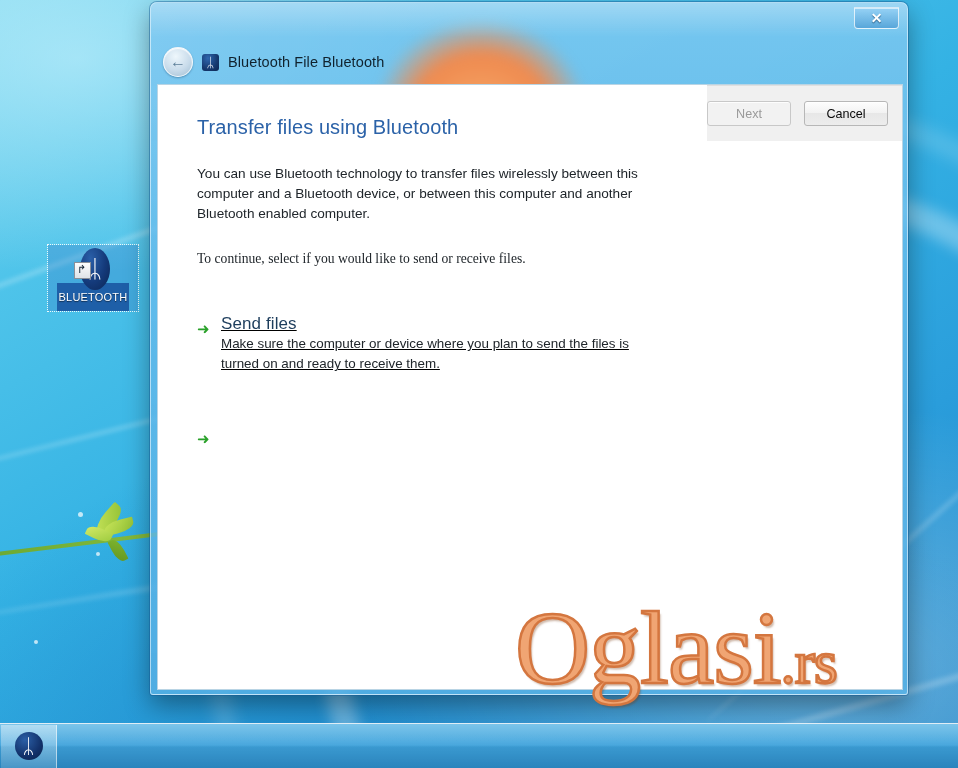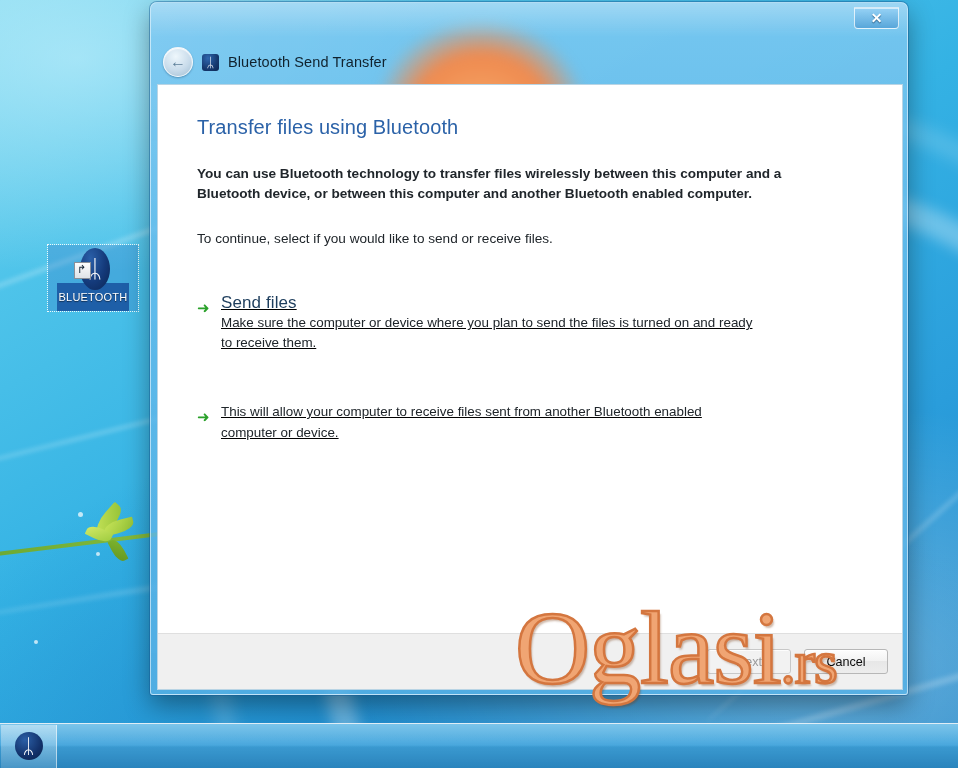--- a/index.html
+++ b/index.html
@@ -122,26 +122,26 @@
     background:radial-gradient(ellipse at 35% 25%, #2f67af 0%, #15396f 60%, #0c2550 100%);
     color:#fff; font-size:13px; line-height:17px; text-align:center;
     font-family:"DejaVu Sans", sans-serif;
   }
   #title-text{ color:#10222e; font-size:14.5px; letter-spacing:.1px; }
 
   
   #pane{
     position:absolute; left:6px; top:81px; width:746px; height:606px;
     background:#fff; border:1px solid #b9d4e4;
-    display:flex; flex-direction:column;
+    display:flex; flex-direction:row;
   }
   #content{ flex:1; padding:31px 40px 0 39px; position:relative; }
   #heading{ font-size:20px; color:#2b62a8; font-weight:400; letter-spacing:.1px; }
-  #para1{ margin-top:25px; font-size:13.6px; color:#20262b; line-height:1.48; max-width:600px;font-weight:bold; }
-  #para2{ margin-top:27px; font-size:13.6px; color:#20262b; }
+  #para1{ margin-top:25px; font-size:13.6px; color:#20262b; line-height:1.48; max-width:600px; }
+  #para2{ margin-top:27px; font-size:13.6px; color:#20262b;font-family:Liberation Serif, serif; }
 
   .opt{ display:flex; margin-top:0; }
   #opt-send{ margin-top:47px; }
   #opt-recv{ margin-top:49px; }
   .opt .arrow{
     width:24px; padding-top:7px; flex:0 0 24px;
     color:#2aa12a; font-size:15px; line-height:1;
   }
   .opt .body{ flex:1;text-decoration:underline; }
   .opt .opt-title{ font-size:17px; color:#1d3d5c; font-weight:400; letter-spacing:.1px; }
@@ -230,42 +230,41 @@
 
 <div id="window">
   <div class="glassblob"></div>
   <div class="glasshi"></div>
 
   <div id="titlebar">
     <div id="close-btn">✕</div>
     <div id="nav">
       <div id="back-btn">←</div>
       <div id="bt-title-icon">ᛦ</div>
-      <div id="title-text">Bluetooth Send Transfer</div>
+      <div id="title-text">Bluetooth File Bluetooth</div>
     </div>
   </div>
 
   <div id="pane">
     <div id="content">
       <div id="heading">Transfer files using Bluetooth</div>
       <div id="para1">You can use Bluetooth technology to transfer files wirelessly between this computer and a Bluetooth device, or between this computer and another Bluetooth enabled computer.</div>
       <div id="para2">To continue, select if you would like to send or receive files.</div>
 
       <div class="opt" id="opt-send">
         <div class="arrow">➜</div>
         <div class="body">
           <div class="opt-title">Send files</div>
           <div class="opt-desc">Make sure the computer or device where you plan to send the files is turned on and ready to receive them.</div>
         </div>
       </div>
 
       <div class="opt" id="opt-recv">
         <div class="arrow">➜</div>
         <div class="body">
-          <div class="opt-desc">This will allow your computer to receive files sent from another Bluetooth enabled computer or device.</div>
         </div>
       </div>
     </div>
 
     <div id="footer">
       <button class="wbtn disabled">Next</button>
       <button class="wbtn">Cancel</button>
     </div>
   </div>
 </div>

